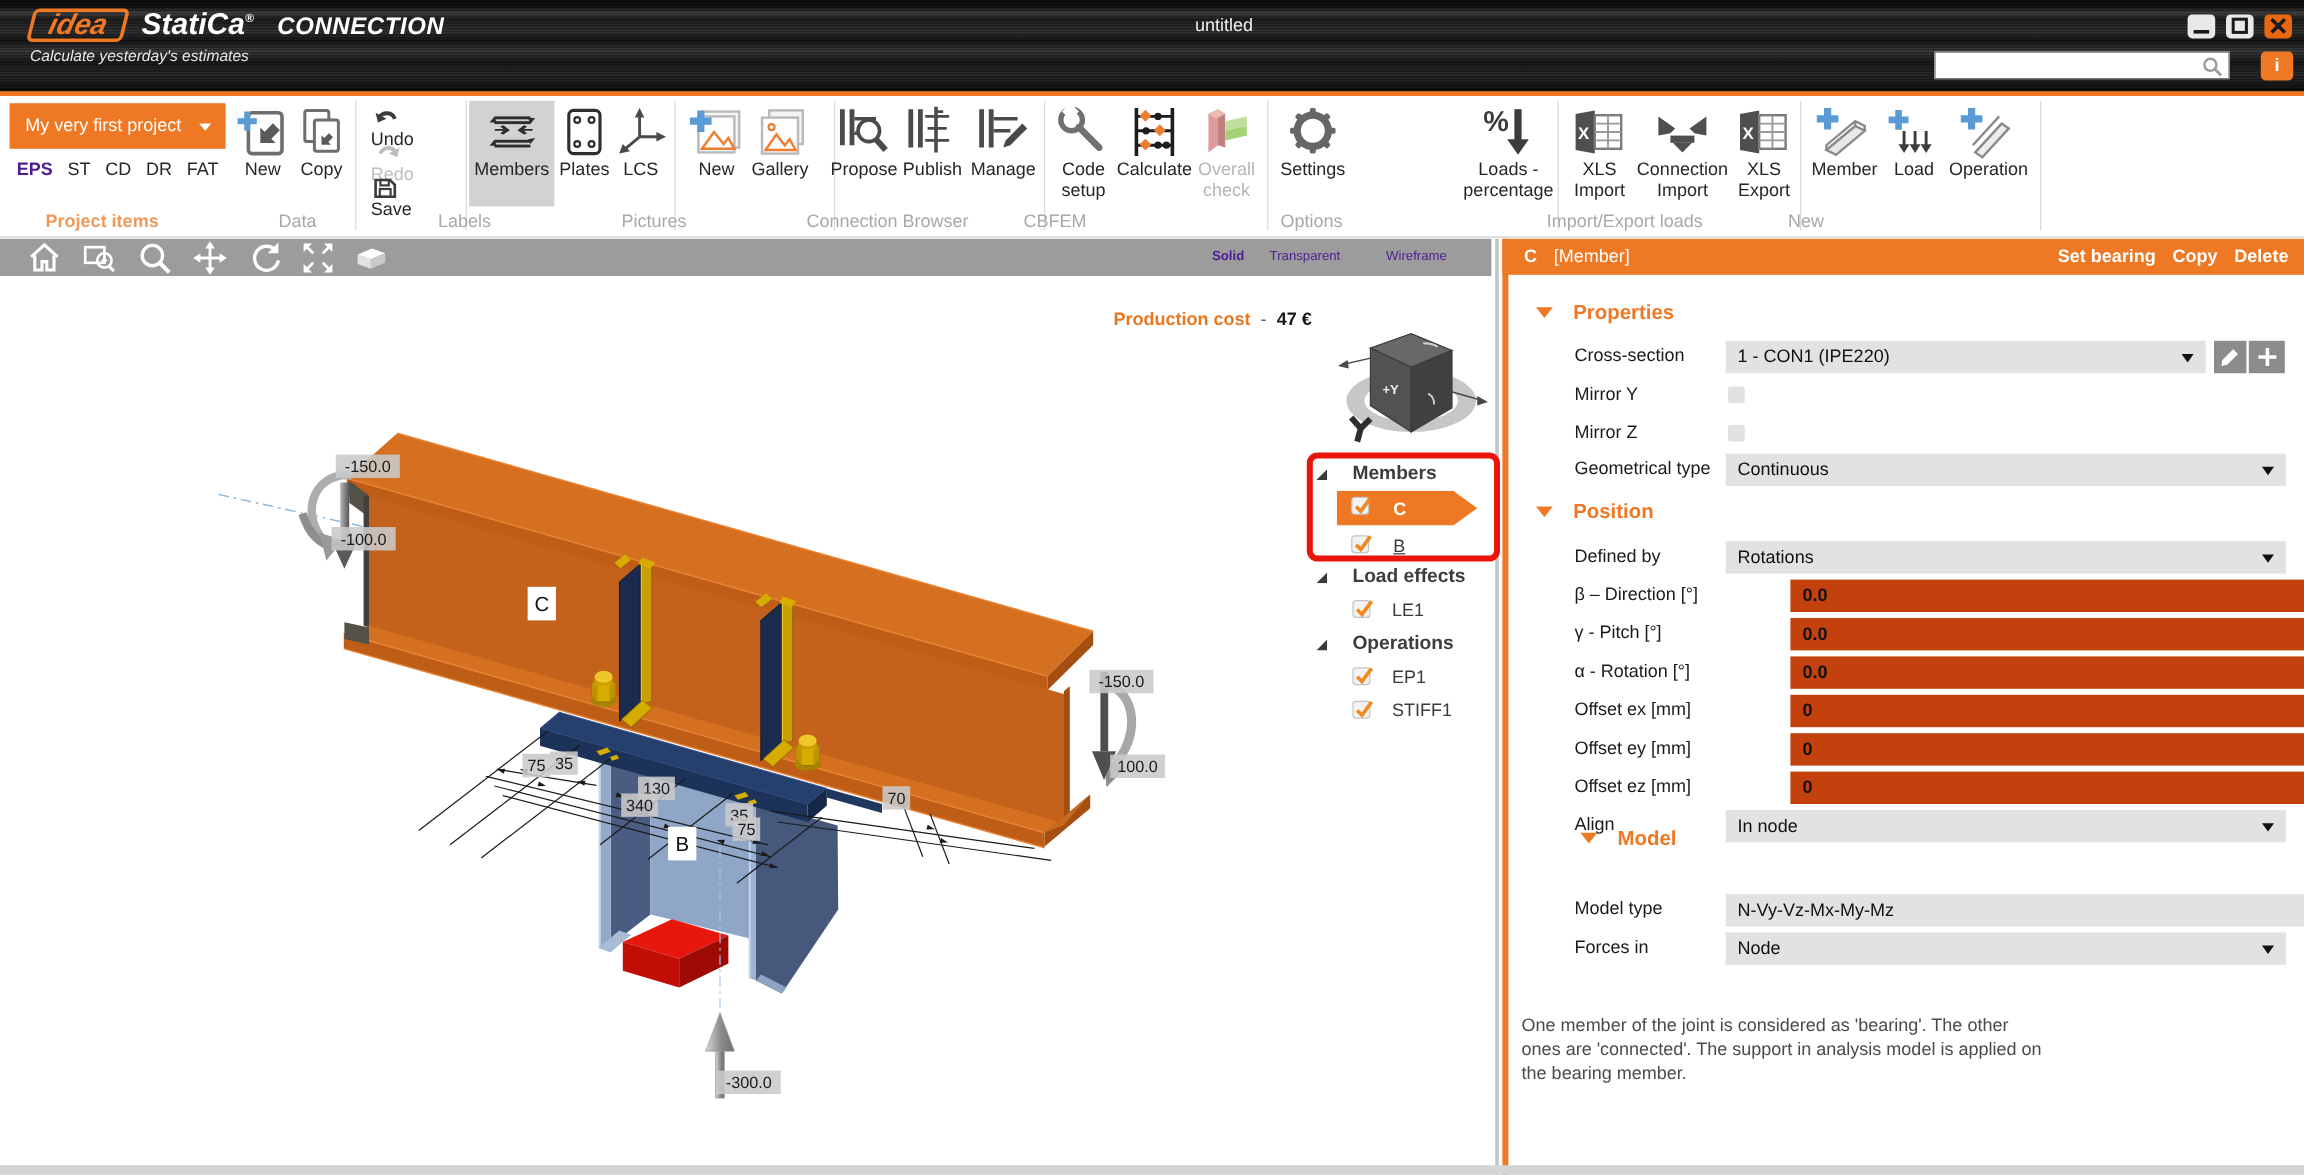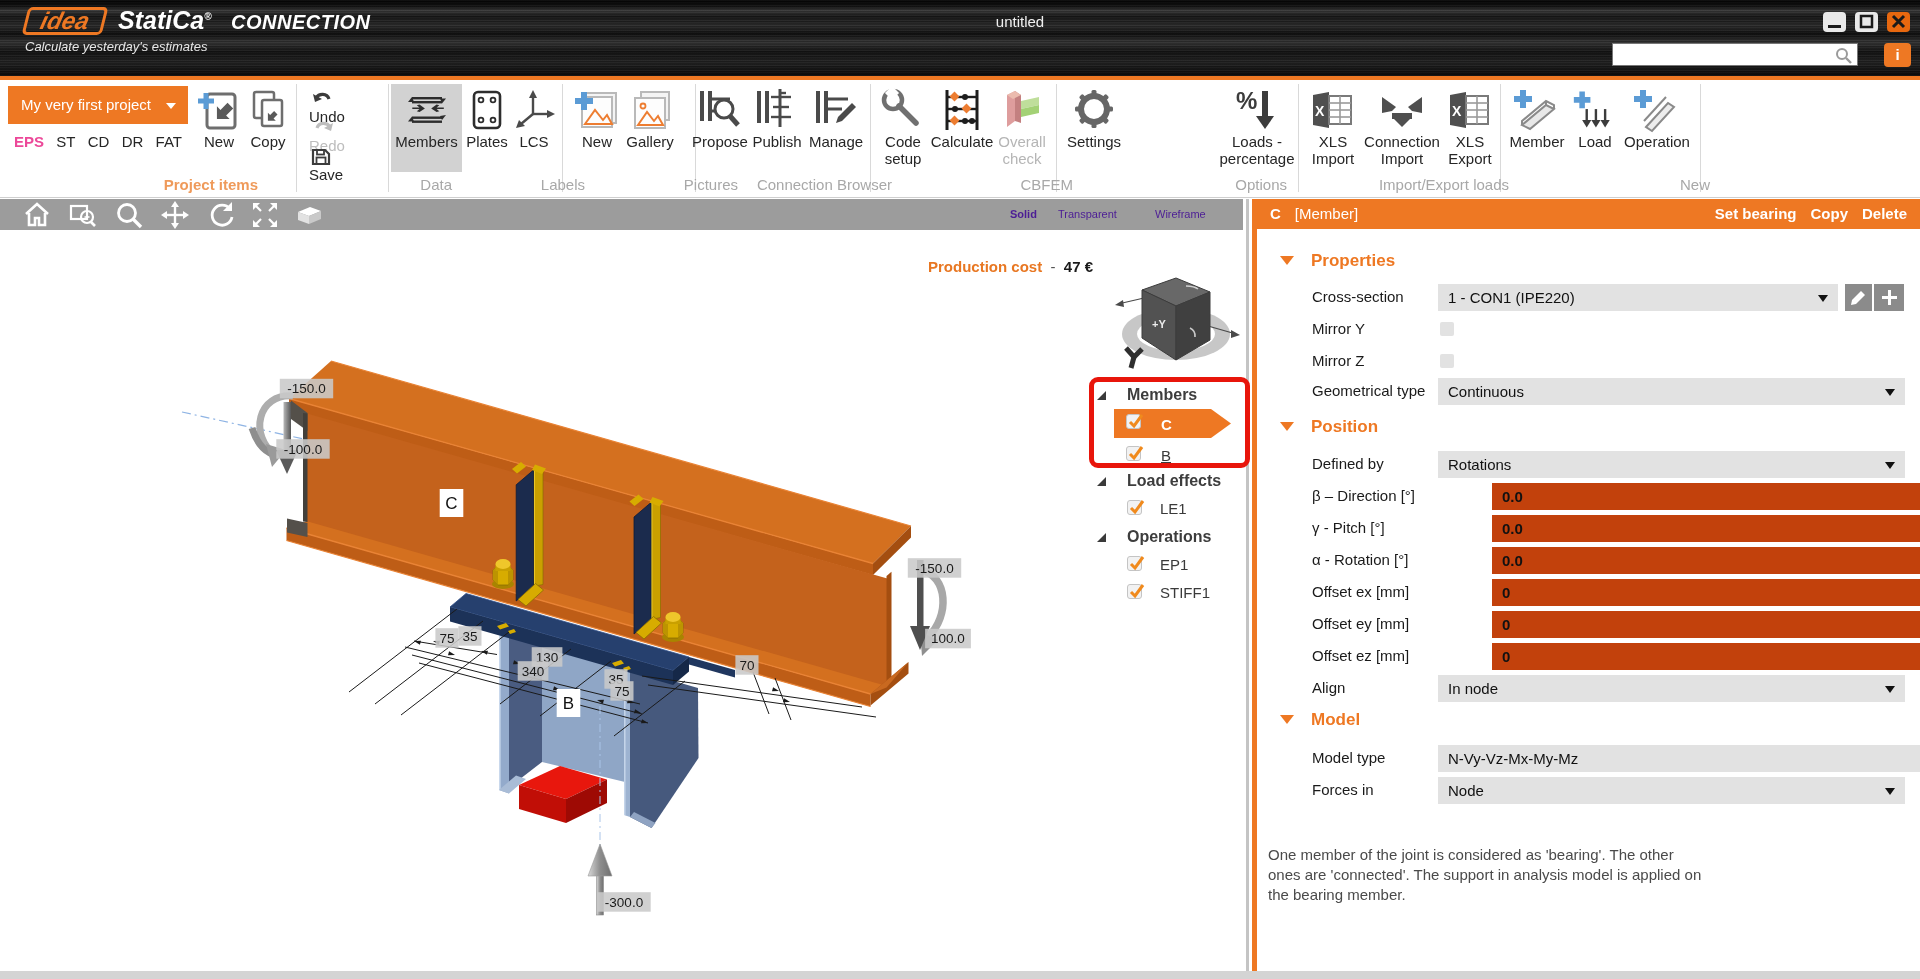--- a/index.html
+++ b/index.html
@@ -18,21 +18,21 @@
 .tabs{position:absolute;left:0;top:45px;width:1920px;height:31px;}
 .tab{position:absolute;top:0;height:31px;width:124px;background:#9b9b9b;border-radius:6px 6px 0 0;color:#fff;font-weight:bold;font-size:15px;text-align:center;line-height:31px;}
 .tab.on{background:#EE7823;}
 .winbtn{position:absolute;top:12px;width:23px;height:20px;border-radius:4px;background:#e9e9e9;}
 .winbtn svg{display:block;margin:0 auto;}
 .searchbox{position:absolute;left:1612px;top:43px;width:246px;height:23px;background:#fff;border:1px solid #777;}
 .searchbox svg{position:absolute;right:3px;top:2px;}
 .infobtn{position:absolute;left:1884px;top:43px;width:27px;height:24px;background:#EE7823;border-radius:4px;color:#fff;font-weight:bold;font-size:15px;text-align:center;line-height:24px;}
 .ribbon{position:absolute;left:0;top:80px;width:1920px;height:118px;background:#ffffff;border-bottom:1px solid #cfcfcf;}
 .gsep{position:absolute;top:4px;width:1px;height:108px;background:#d9d9d9;}
-.glbl{position:absolute;top:96px;width:220px;text-align:right;font-size:15px;}
+.glbl{position:absolute;top:96px;width:220px;text-align:left;font-size:15px;}
 .rsel{position:absolute;left:8px;top:6px;width:180px;height:38px;background:#EE7823;color:#fff;font-size:15px;line-height:38px;padding-left:13px;}
 .caret{position:absolute;right:12px;top:17px;width:0;height:0;border-left:5px solid transparent;border-right:5px solid transparent;border-top:6px solid #fff;}
 .eps{position:absolute;left:14px;top:53px;width:180px;display:flex;justify-content:space-between;font-size:15px;color:#262626;}
 .rbtn{position:absolute;top:4px;height:88px;text-align:center;}
 .rbtn.sel{background:#d2d2d2;}
 .rbtn .ric{height:48px;display:flex;align-items:center;justify-content:center;padding-top:4px;}
 .rbtn .rlb{font-size:15px;color:#262626;line-height:17px;margin-top:1px;}
 .rbtn.dis .rlb{color:#b5b5b5;}
 .drow{position:absolute;display:flex;align-items:center;height:24px;flex-direction:column;}
 .dic{width:24px;display:flex;align-items:center;}
@@ -113,21 +113,21 @@
     <div class="glbl" style="left:232px;color:#a8a8a8;font-weight:normal;">Data</div>
     <div class="glbl" style="left:365px;color:#a8a8a8;font-weight:normal;">Labels</div>
     <div class="glbl" style="left:518px;color:#a8a8a8;font-weight:normal;">Pictures</div>
     <div class="glbl" style="left:672px;color:#a8a8a8;font-weight:normal;">Connection Browser</div>
     <div class="glbl" style="left:853px;color:#a8a8a8;font-weight:normal;">CBFEM</div>
     <div class="glbl" style="left:1067px;color:#a8a8a8;font-weight:normal;">Options</div>
     <div class="glbl" style="left:1289px;color:#a8a8a8;font-weight:normal;">Import/Export loads</div>
     <div class="glbl" style="left:1490px;color:#a8a8a8;font-weight:normal;">New</div>
     <div class="rsel">My very first project<span class="caret"></span></div>
     <div class="eps" style="width:168px;">
-      <span style="color:#ec4899;font-weight:bold;">EPS</span>
+      <span style="color:#4c1d95;font-weight:bold;">EPS</span>
       <span>ST</span>
       <span>CD</span>
       <span>DR</span>
       <span>FAT</span>
     </div>
     <div class="rbtn" style="left:197px;width:44px;">
       <div class="ric">
         <svg width="44" height="46" viewBox="0 0 44 46">
           <rect x="10" y="7" width="28" height="34" rx="3" fill="none" stroke="#6e6e6e" stroke-width="3"></rect>
           <path d="M 31,16 v10 h5 l-9,9 -9,-9 h5 v-10 z" fill="#5a5a5a" transform="rotate(45 27 25)"></path>
@@ -750,17 +750,17 @@
 <div class="plab" style="top:551px;">α - Rotation [°]</div>
 <div class="pnum" style="top:547px;">0.0</div>
 <div class="plab" style="top:583px;">Offset ex [mm]</div>
 <div class="pnum" style="top:579px;">0</div>
 <div class="plab" style="top:615px;">Offset ey [mm]</div>
 <div class="pnum" style="top:611px;">0</div>
 <div class="plab" style="top:647px;">Offset ez [mm]</div>
 <div class="pnum" style="top:643px;">0</div>
 <div class="plab" style="top:679px;">Align</div>
 <div class="pdrop" style="top:675px;width:467px;">In node<span class="pcaret"></span></div>
-<div class="psec" style="top:710px;"><span class="ptri"></span>Model</div>
+<div class="psec" style="top:689px;margin-left:37px;"><span class="ptri"></span>Model</div>
 <div class="plab" style="top:749px;">Model type</div>
 <div class="pdrop" style="top:745px;width:550px;">N-Vy-Vz-Mx-My-Mz<span class="pcaret"></span></div>
 <div class="plab" style="top:781px;">Forces in</div>
 <div class="pdrop" style="top:777px;width:467px;">Node<span class="pcaret"></span></div>
 <div class="pdesc">One member of the joint is considered as 'bearing'. The other<br>ones are 'connected'. The support in analysis model is applied on<br>the bearing member.</div>
 </body></html>

